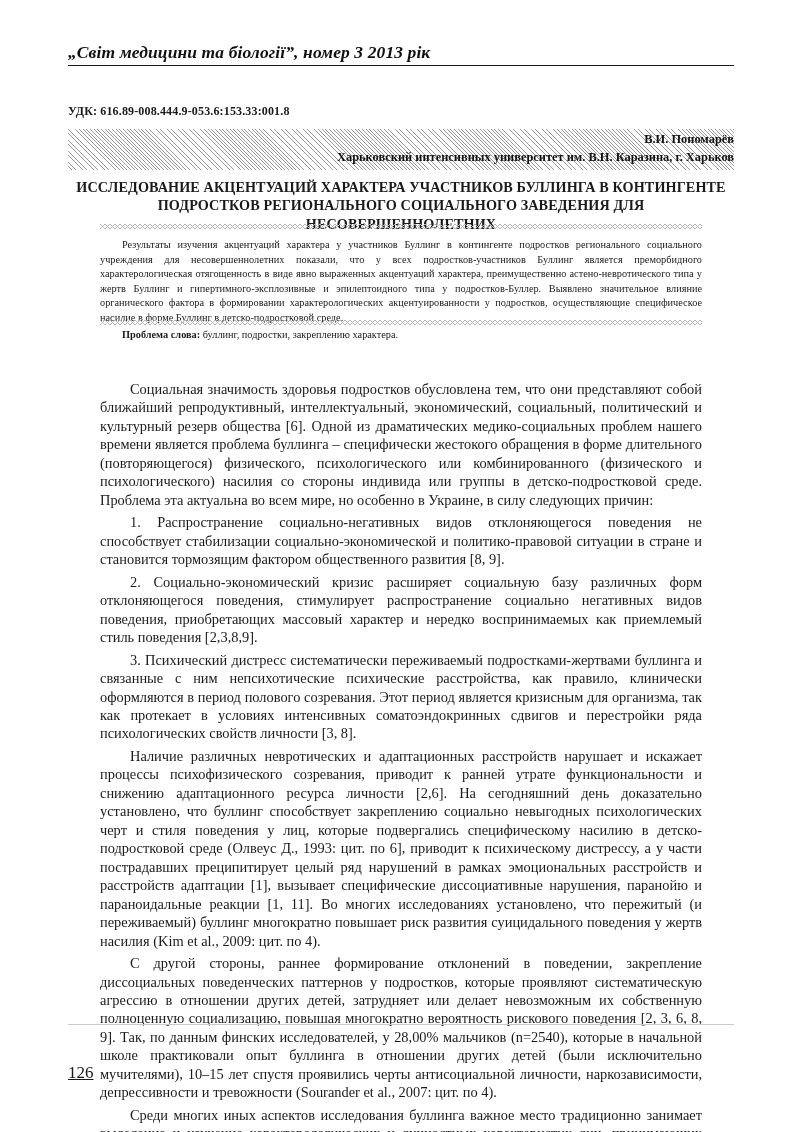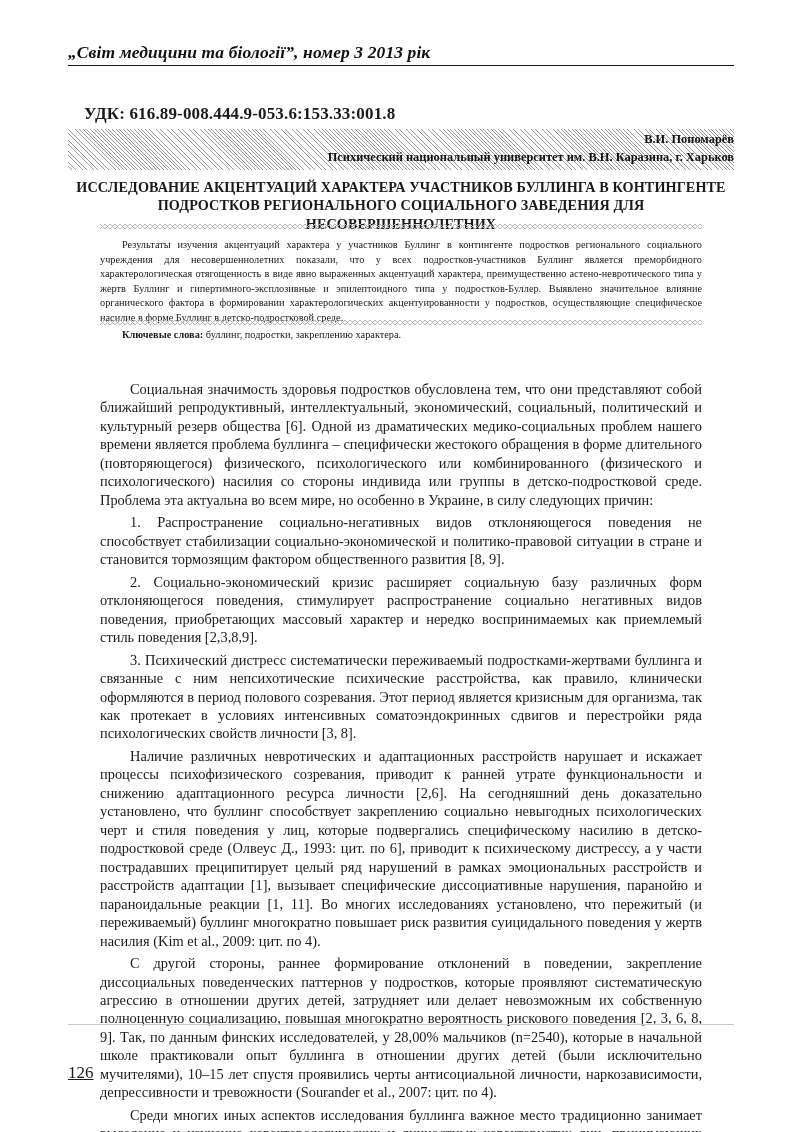--- a/index.html
+++ b/index.html
@@ -41,24 +41,24 @@
   }
   .running-head .rh-rule {
     margin-top: 2px;
     border-bottom: 1.6px solid #1a1a1a;
     width: 666px;
   }
 
   
   .udc {
     position: absolute;
-    left: 84px;
+    left: 68px;
     top: 104px;
     font-weight: bold;
-    font-size: 17px;
+    font-size: 12px;
     letter-spacing: 0.15px;
     white-space: nowrap;
   }
 
   
   .author-band {
     position: absolute;
     left: 68px;
     top: 129px;
     width: 666px;
@@ -176,30 +176,30 @@
 
   <div class="running-head">
     <div class="rh-text">„Світ медицини та біології”, номер 3 2013 рік</div>
     <div class="rh-rule"></div>
   </div>
 
   <div class="udc">УДК: 616.89-008.444.9-053.6:153.33:001.8</div>
 
   <div class="author-band">
     <div class="a-name">В.И. Пономарёв</div>
-    <div class="a-affil">Психический национальный университет им. В.Н. Каразина, г. Харьков</div>
+    <div class="a-affil">Харьковский интенсивных университет им. В.Н. Каразина, г. Харьков</div>
   </div>
 
   <div class="title">ИССЛЕДОВАНИЕ АКЦЕНТУАЦИЙ ХАРАКТЕРА УЧАСТНИКОВ БУЛЛИНГА В КОНТИНГЕНТЕ ПОДРОСТКОВ РЕГИОНАЛЬНОГО СОЦИАЛЬНОГО ЗАВЕДЕНИЯ ДЛЯ НЕСОВЕРШЕННОЛЕТНИХ</div>
 
   <div class="zigzag top"></div>
 
   <div class="abstract">
     <span>Результаты изучения акцентуаций характера у участников Буллинг в контингенте подростков регионального социального учреждения для несовершеннолетних показали, что у всех подростков-участников Буллинг является преморбидного характерологическая отягощенность в виде явно выраженных акцентуаций характера, преимущественно астено-невротического типа у жертв Буллинг и гипертимного-эксплозивные и эпилептоидного типа у подростков-Буллер. Выявлено значительное влияние органического фактора в формировании характерологических акцентуированности у подростков, осуществляющие специфическое насилие в форме Буллинг в детско-подростковой среде.</span>
-    <span class="kw"><b>Ключевые слова:</b><span> буллинг, подростки, закреплению характера.</span></span>
+    <span class="kw"><b>Проблема слова:</b><span> буллинг, подростки, закреплению характера.</span></span>
   </div>
 
   <div class="zigzag mid"></div>
 
 
   <div class="body-text">
     <p>Социальная значимость здоровья подростков обусловлена тем, что они представляют собой ближайший репродуктивный, интеллектуальный, экономический, социальный, политический и культурный резерв общества [6]. Одной из драматических медико-социальных проблем нашего времени является проблема буллинга – специфически жестокого обращения в форме длительного (повторяющегося) физического, психологического или комбинированного (физического и психологического) насилия со стороны индивида или группы в детско-подростковой среде. Проблема эта актуальна во всем мире, но особенно в Украине, в силу следующих причин:</p>
     <p>1. Распространение социально-негативных видов отклоняющегося поведения не способствует стабилизации социально-экономической и политико-правовой ситуации в стране и становится тормозящим фактором общественного развития [8, 9].</p>
     <p>2. Социально-экономический кризис расширяет социальную базу различных форм отклоняющегося поведения, стимулирует распространение социально негативных видов поведения, приобретающих массовый характер и нередко воспринимаемых как приемлемый стиль поведения [2,3,8,9].</p>
     <p>3. Психический дистресс систематически переживаемый подростками-жертвами  буллинга и связанные с ним непсихотические психические расстройства, как правило, клинически оформляются в период полового созревания. Этот период является кризисным для организма, так как протекает в условиях интенсивных соматоэндокринных сдвигов и перестройки ряда психологических свойств личности [3, 8].</p>

